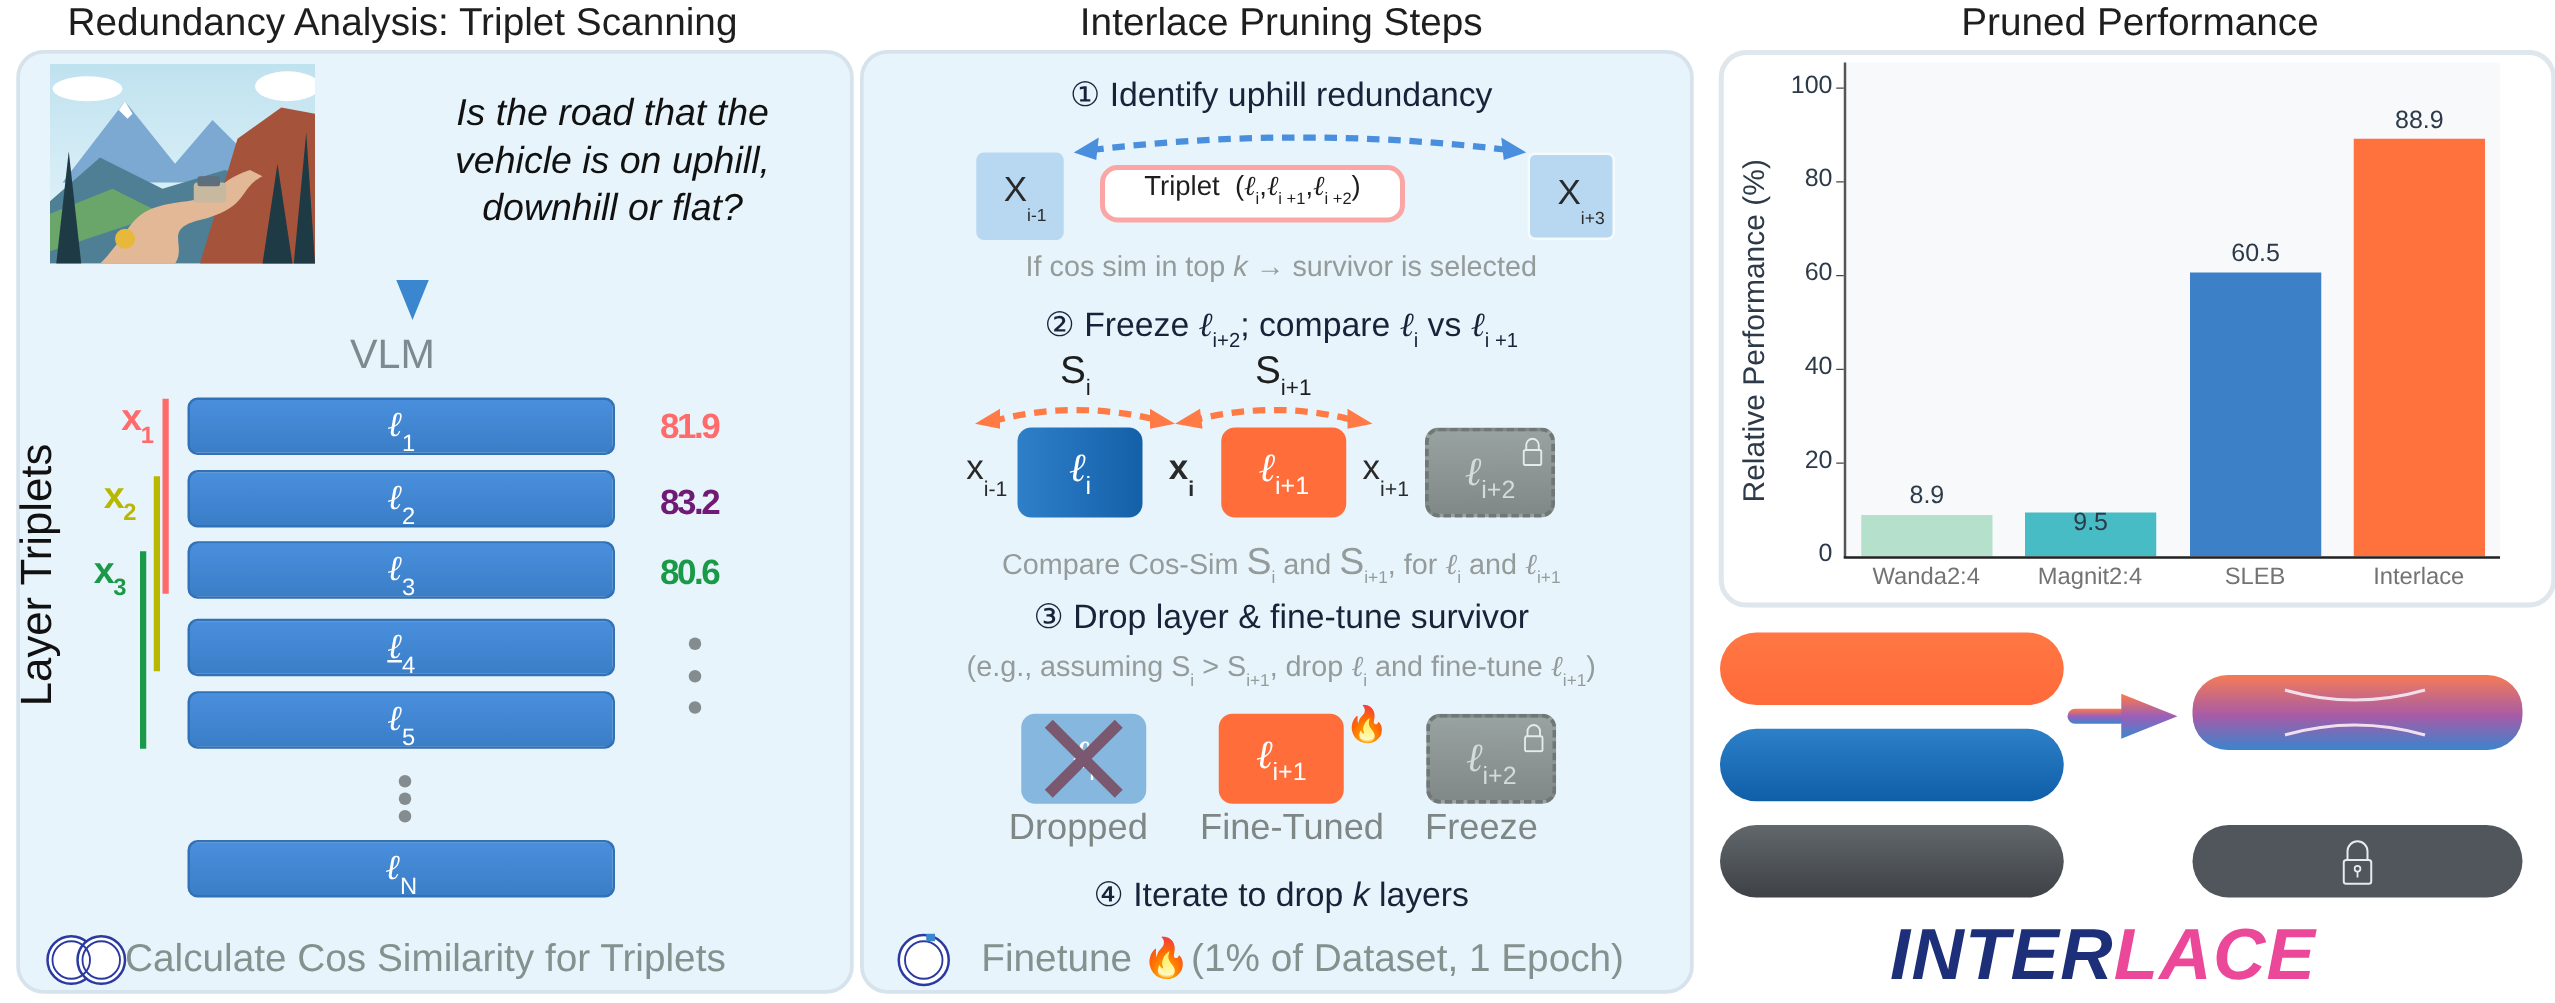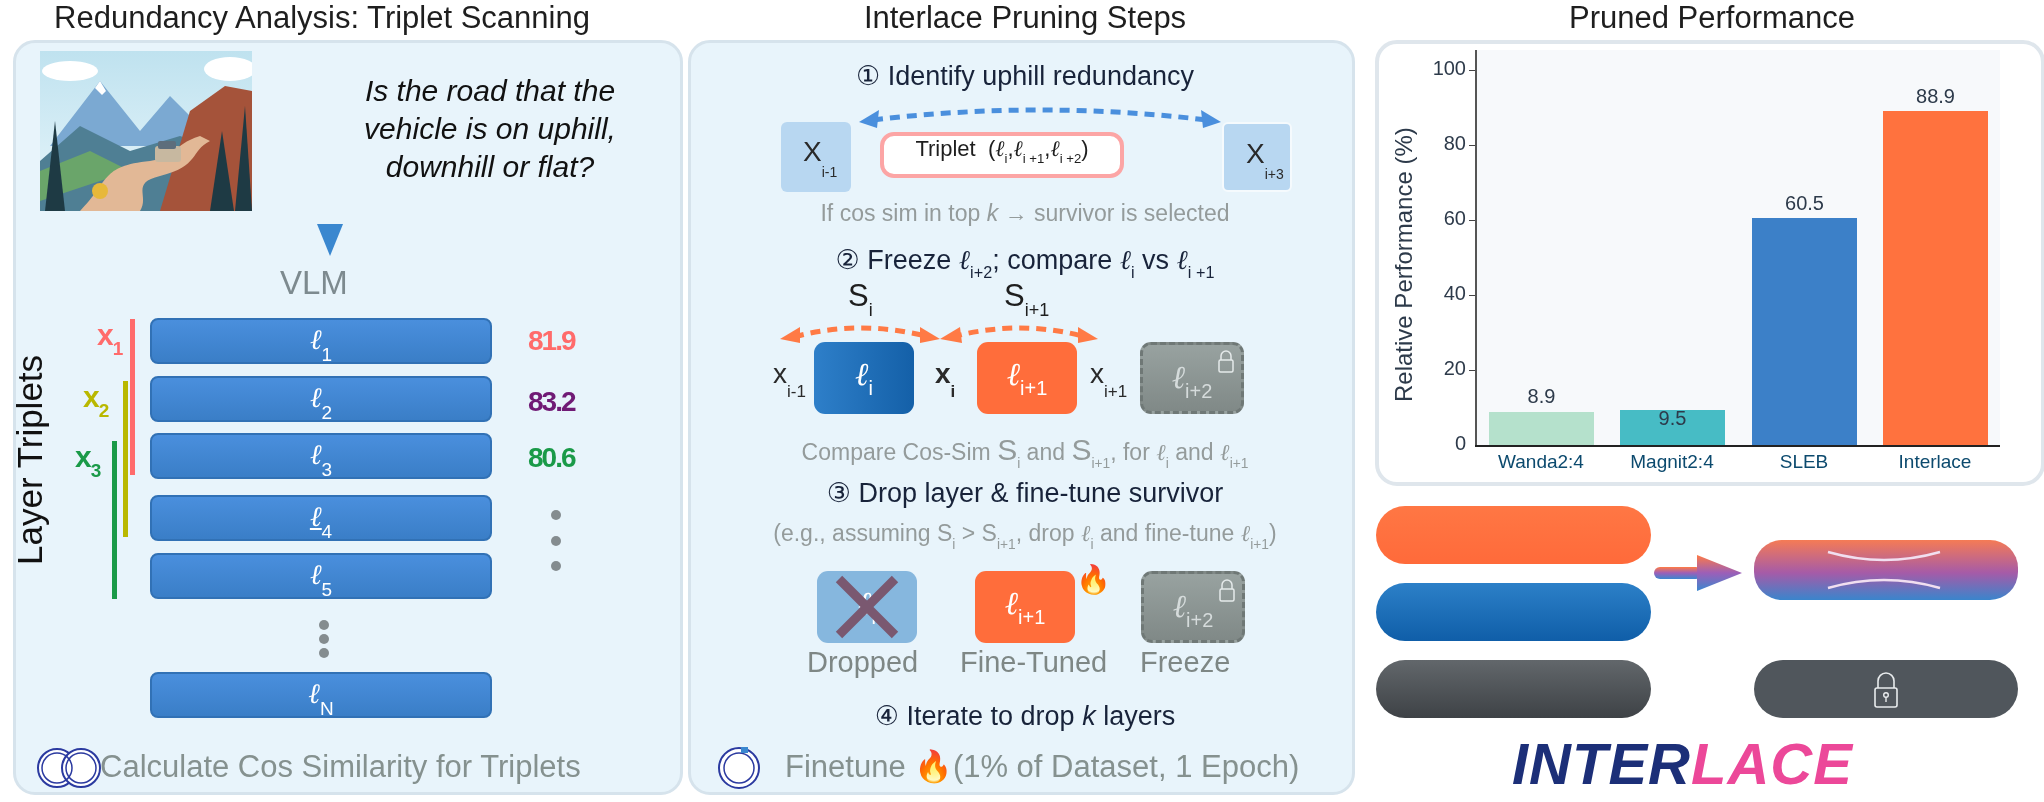--- a/index.html
+++ b/index.html
@@ -46,21 +46,21 @@
   .legend-label { position: absolute; font-size: 29px; color: #7e8785; white-space: nowrap; }
 
   
   .chart-area { position: absolute; left: 1475px; top: 50px; width: 525px; height: 396px; background: #f7f9fb; }
   .y-axis { position: absolute; left: 1475px; top: 50px; width: 2px; height: 396px; background: #555; }
   .x-axis { position: absolute; left: 1475px; top: 445px; width: 525px; height: 2px; background: #222; }
   .ytick { position: absolute; left: 1420px; width: 46px; text-align: right; font-size: 20px; color: #2d3a4a; }
   .ytick-mark { position: absolute; left: 1469px; width: 6px; height: 1px; background: #444; }
   .bar { position: absolute; }
   .bar-value { position: absolute; font-size: 20px; color: #2d3a4a; text-align: center; width: 105px; }
-  .xcat { position: absolute; top: 451px; font-size: 19px; color: #0c4a6e; text-align: center; width: 130px; }
+  .xcat { position: absolute; top: 451px; font-size: 19px; color: #737373; text-align: center; width: 130px; }
   .ylabel { position: absolute; left: 1390px; top: 402px; font-size: 24px; color: #2d3a4a; transform: rotate(-90deg); transform-origin: left top; white-space: nowrap; }
 
   
   .pill { position: absolute; width: 275px; height: 58px; border-radius: 29px; }
   .logo { position: absolute; left: 1512px; top: 730px; font-size: 58px; font-weight: bold; font-style: italic; letter-spacing: 1px; }
 </style>
 </head>
 <body>
 
 <div class="section-title" style="left:14px;width:616px;">Redundancy Analysis: Triplet Scanning</div>

